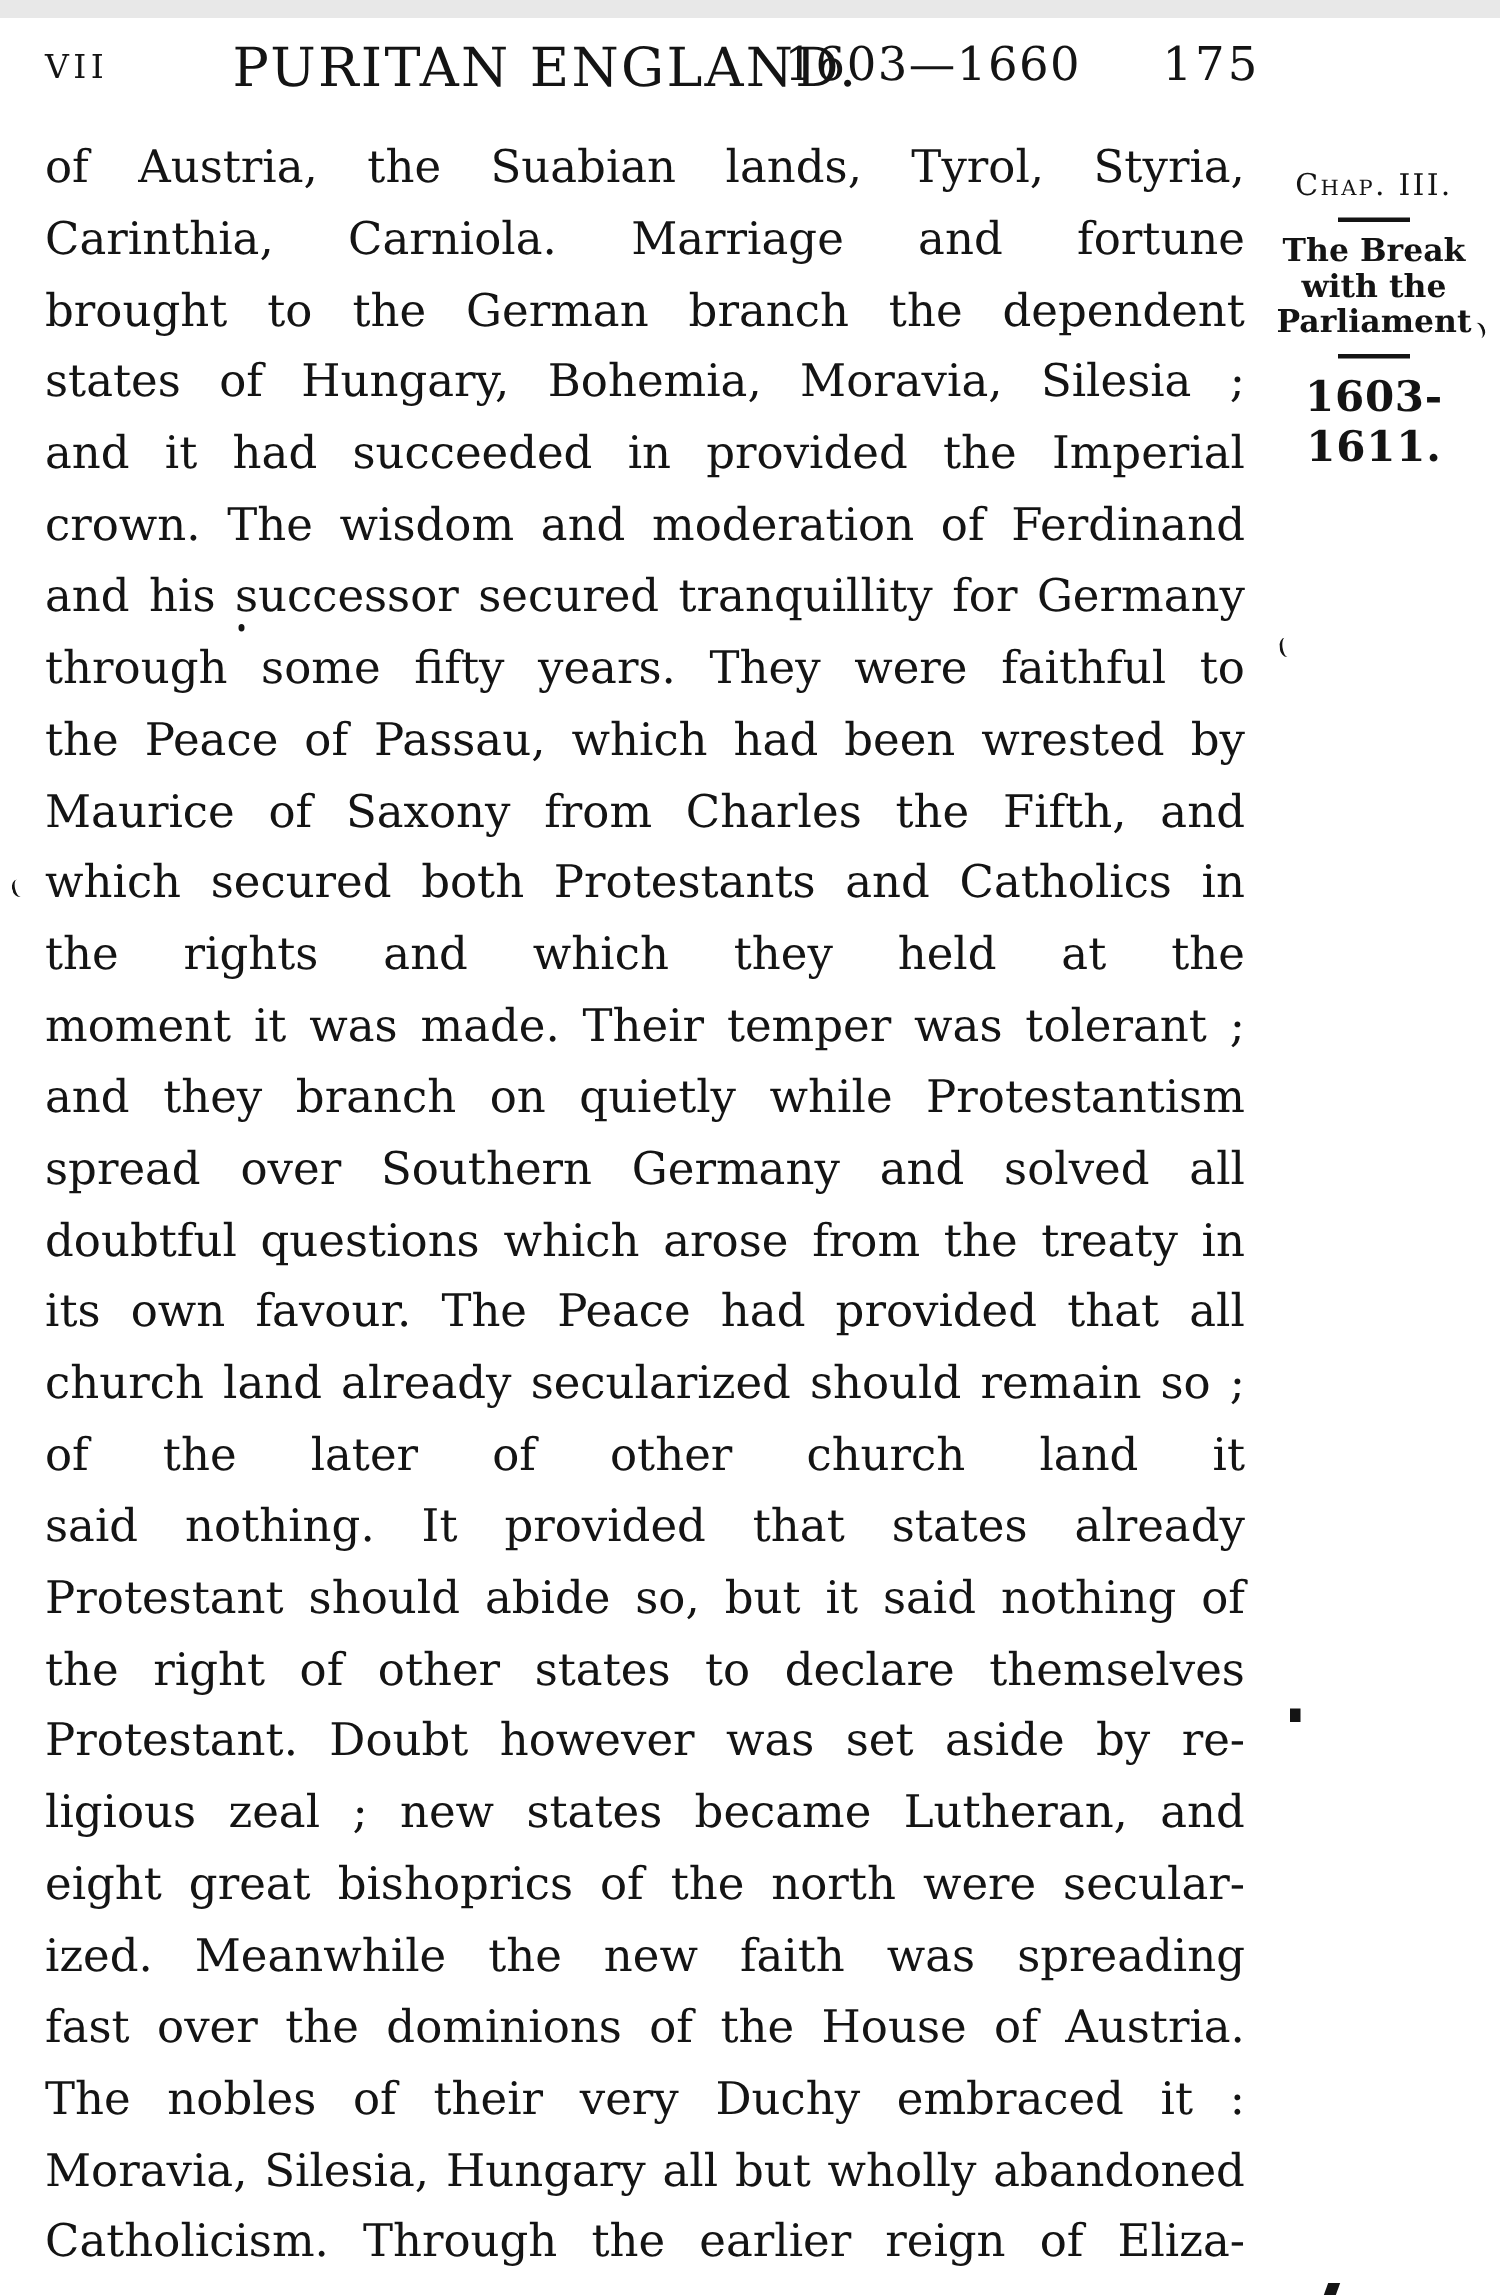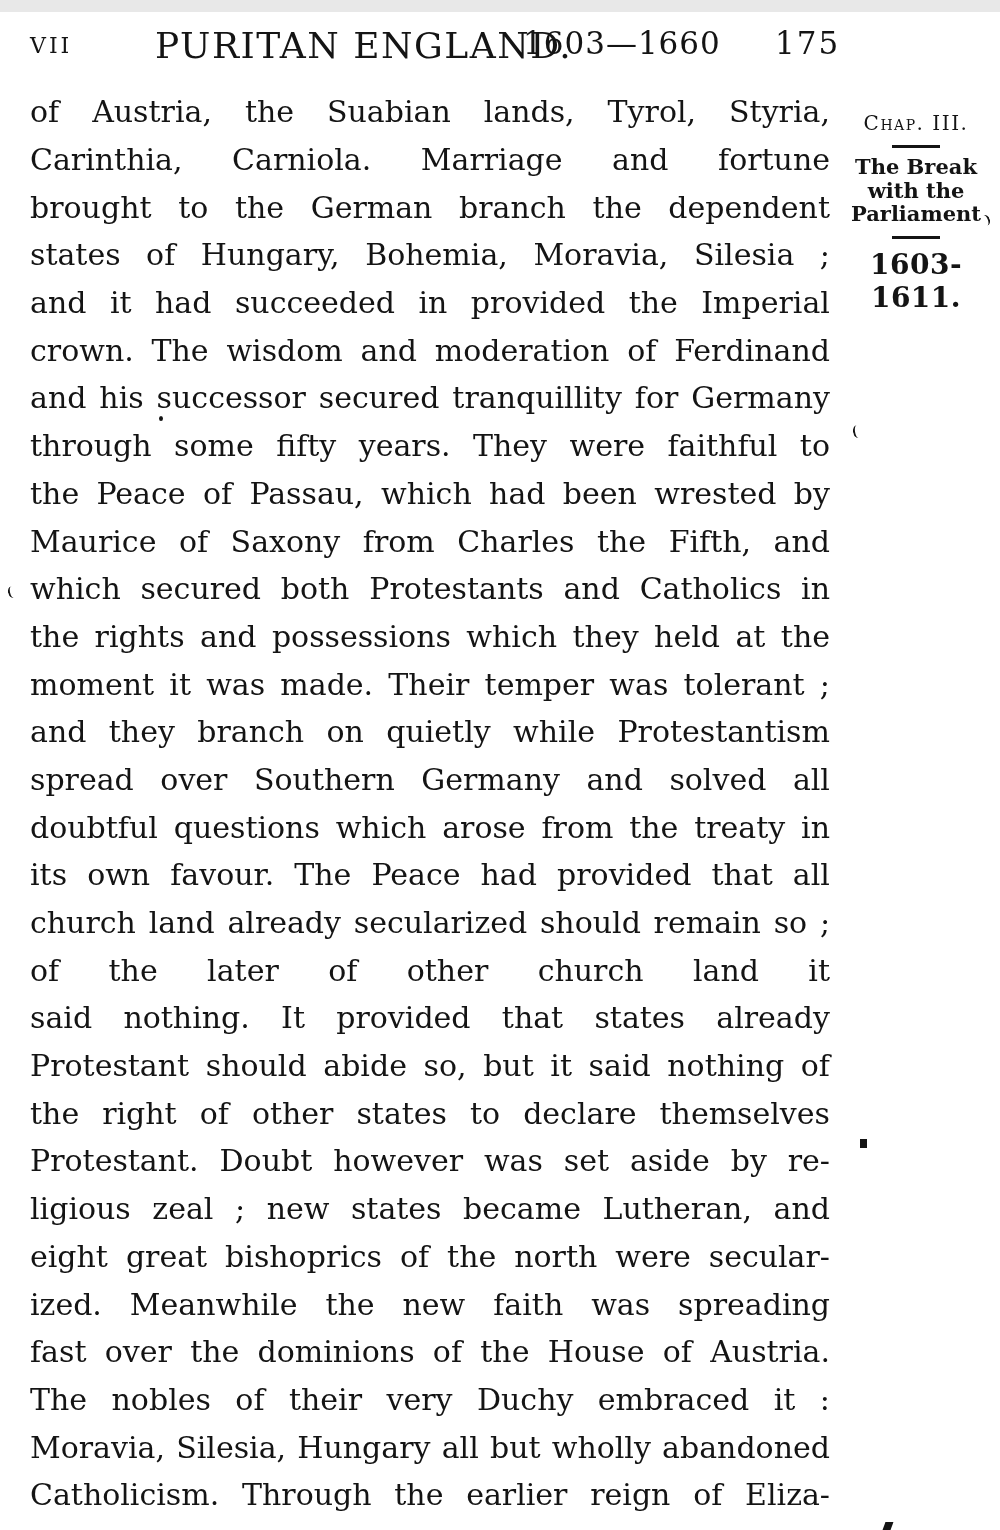--- a/index.html
+++ b/index.html
@@ -105,21 +105,21 @@
       <div class="bline"><span>Carinthia,</span><span>Carniola.</span><span>Marriage</span><span>and</span><span>fortune</span></div>
       <div class="bline"><span>brought</span><span>to</span><span>the</span><span>German</span><span>branch</span><span>the</span><span>dependent</span></div>
       <div class="bline"><span>states</span><span>of</span><span>Hungary,</span><span>Bohemia,</span><span>Moravia,</span><span>Silesia</span><span>;</span></div>
       <div class="bline"><span>and</span><span>it</span><span>had</span><span>succeeded</span><span>in</span><span>provided</span><span>the</span><span>Imperial</span></div>
       <div class="bline"><span>crown.</span><span>The</span><span>wisdom</span><span>and</span><span>moderation</span><span>of</span><span>Ferdinand</span></div>
       <div class="bline"><span>and</span><span>his</span><span>successor</span><span>secured</span><span>tranquillity</span><span>for</span><span>Germany</span></div>
       <div class="bline"><span>through</span><span>some</span><span>fifty</span><span>years.</span><span>They</span><span>were</span><span>faithful</span><span>to</span></div>
       <div class="bline"><span>the</span><span>Peace</span><span>of</span><span>Passau,</span><span>which</span><span>had</span><span>been</span><span>wrested</span><span>by</span></div>
       <div class="bline"><span>Maurice</span><span>of</span><span>Saxony</span><span>from</span><span>Charles</span><span>the</span><span>Fifth,</span><span>and</span></div>
       <div class="bline"><span>which</span><span>secured</span><span>both</span><span>Protestants</span><span>and</span><span>Catholics</span><span>in</span></div>
-      <div class="bline"><span>the</span><span>rights</span><span>and</span><span>possessions</span><span>which</span><span>they</span><span>held</span><span>at</span><span>the</span></div>
+      <div class="bline"><span>the</span><span>rights</span><span>and</span><span>which</span><span>they</span><span>held</span><span>at</span><span>the</span></div>
       <div class="bline"><span>moment</span><span>it</span><span>was</span><span>made.</span><span>Their</span><span>temper</span><span>was</span><span>tolerant</span><span>;</span></div>
       <div class="bline"><span>and</span><span>they</span><span>branch</span><span>on</span><span>quietly</span><span>while</span><span>Protestantism</span></div>
       <div class="bline"><span>spread</span><span>over</span><span>Southern</span><span>Germany</span><span>and</span><span>solved</span><span>all</span></div>
       <div class="bline"><span>doubtful</span><span>questions</span><span>which</span><span>arose</span><span>from</span><span>the</span><span>treaty</span><span>in</span></div>
       <div class="bline"><span>its</span><span>own</span><span>favour.</span><span>The</span><span>Peace</span><span>had</span><span>provided</span><span>that</span><span>all</span></div>
       <div class="bline"><span>church</span><span>land</span><span>already</span><span>secularized</span><span>should</span><span>remain</span><span>so</span><span>;</span></div>
       <div class="bline"><span>of</span><span>the</span><span>later</span><span>of</span><span>other</span><span>church</span><span>land</span><span>it</span></div>
       <div class="bline"><span>said</span><span>nothing.</span><span>It</span><span>provided</span><span>that</span><span>states</span><span>already</span></div>
       <div class="bline"><span>Protestant</span><span>should</span><span>abide</span><span>so,</span><span>but</span><span>it</span><span>said</span><span>nothing</span><span>of</span></div>
       <div class="bline"><span>the</span><span>right</span><span>of</span><span>other</span><span>states</span><span>to</span><span>declare</span><span>themselves</span></div>

